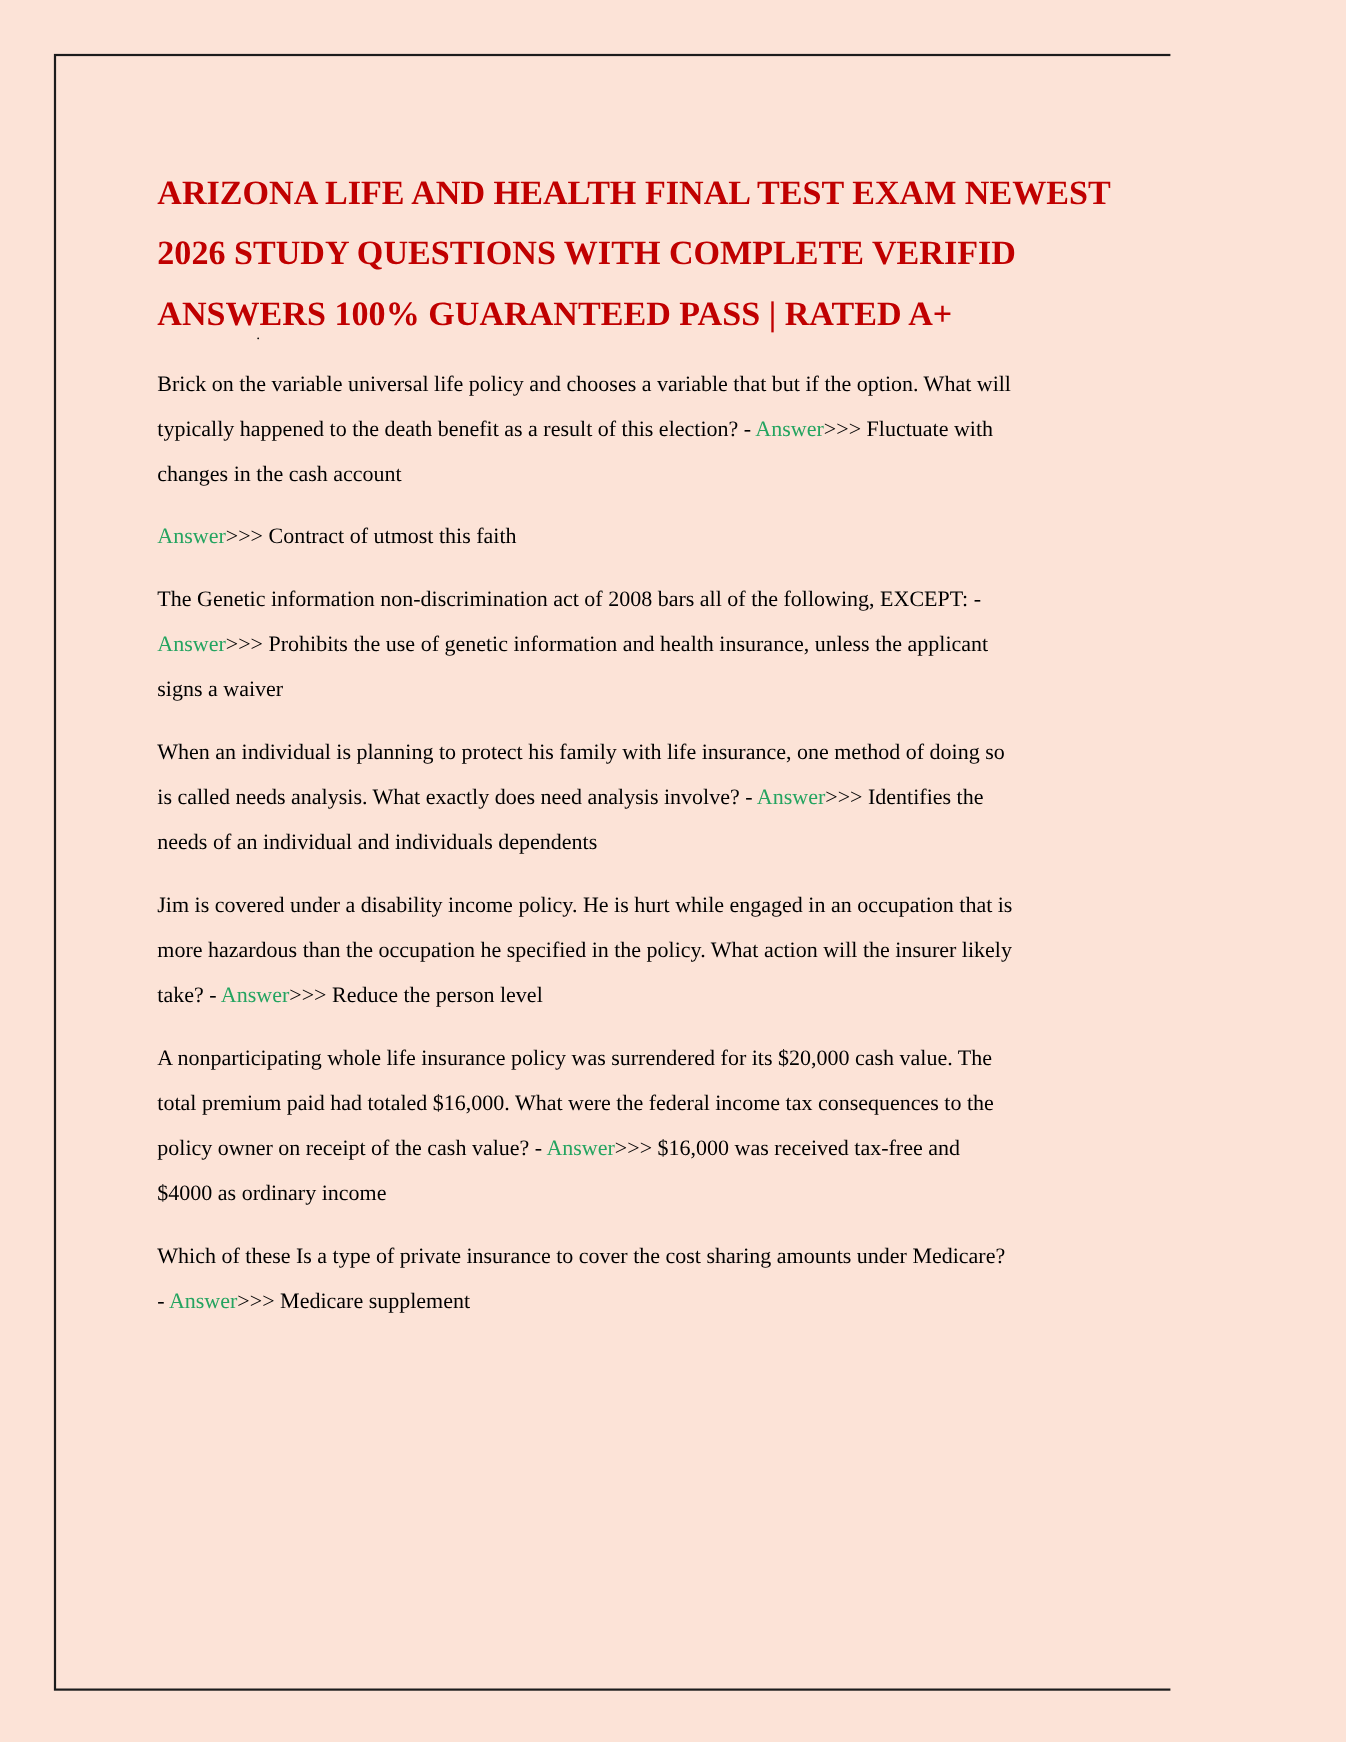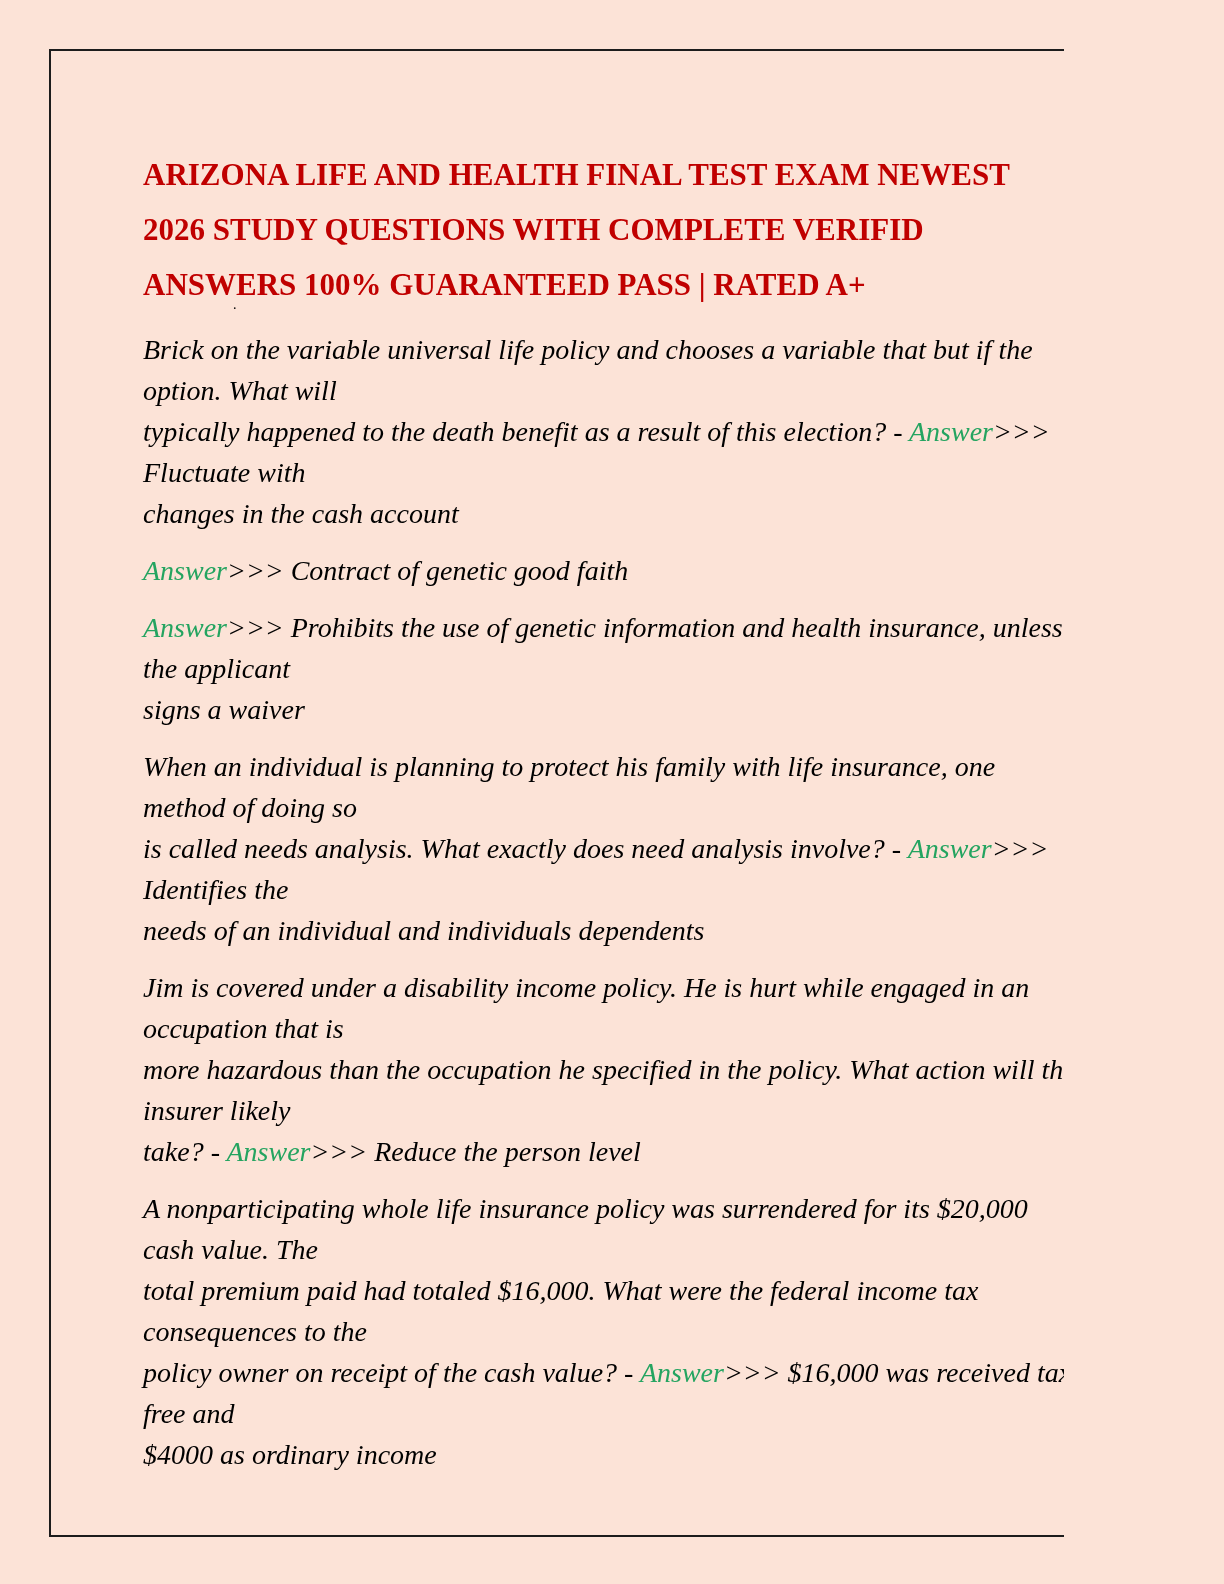--- a/index.html
+++ b/index.html
@@ -40,50 +40,52 @@
     line-height: 14px;
     height: 14px;
     color: var(--text, #000000);
   }
   .qa-list {
     margin-top: 17px;
     width: 940px;
   }
   .qa-item {
     margin: 0 0 16px 0;
-    font-size: 28px;
+    font-size: 20px;
     line-height: 41px;
     white-space: pre-line;
-    font-style: italic;
   }
   .qa-item .ans {
     color: var(--answer, #24a460);
   }
 </style>
 </head>
 <body>
 
 <div class="page">
   <div class="frame">
     <h1 class="title">ARIZONA LIFE AND HEALTH FINAL TEST EXAM NEWEST
 2026 STUDY QUESTIONS WITH COMPLETE VERIFID
 ANSWERS 100% GUARANTEED PASS | RATED A+</h1>
     <div class="stray">.</div>
     <div class="qa-list">
         <p class="qa-item"><span class="q">Brick on the variable universal life policy and chooses a variable that but if the option. What will
 typically happened to the death benefit as a result of this election? - </span><span class="ans">Answer</span><span class="arrows">&gt;&gt;&gt;</span><span class="a"> Fluctuate with
 changes in the cash account</span></p>
-        <p class="qa-item"><span class="ans">Answer</span><span class="arrows">&gt;&gt;&gt;</span><span class="a"> Contract of genetic good faith</span></p>
-        <p class="qa-item"><span class="ans">Answer</span><span class="arrows">&gt;&gt;&gt;</span><span class="a"> Prohibits the use of genetic information and health insurance, unless the applicant
+        <p class="qa-item"><span class="ans">Answer</span><span class="arrows">&gt;&gt;&gt;</span><span class="a"> Contract of utmost this faith</span></p>
+        <p class="qa-item"><span class="q">The Genetic information non-discrimination act of 2008 bars all of the following, EXCEPT: -
+</span><span class="ans">Answer</span><span class="arrows">&gt;&gt;&gt;</span><span class="a"> Prohibits the use of genetic information and health insurance, unless the applicant
 signs a waiver</span></p>
         <p class="qa-item"><span class="q">When an individual is planning to protect his family with life insurance, one method of doing so
 is called needs analysis. What exactly does need analysis involve? - </span><span class="ans">Answer</span><span class="arrows">&gt;&gt;&gt;</span><span class="a"> Identifies the
 needs of an individual and individuals dependents</span></p>
         <p class="qa-item"><span class="q">Jim is covered under a disability income policy. He is hurt while engaged in an occupation that is
 more hazardous than the occupation he specified in the policy. What action will the insurer likely
 take? - </span><span class="ans">Answer</span><span class="arrows">&gt;&gt;&gt;</span><span class="a"> Reduce the person level</span></p>
         <p class="qa-item"><span class="q">A nonparticipating whole life insurance policy was surrendered for its $20,000 cash value. The
 total premium paid had totaled $16,000. What were the federal income tax consequences to the
 policy owner on receipt of the cash value? - </span><span class="ans">Answer</span><span class="arrows">&gt;&gt;&gt;</span><span class="a"> $16,000 was received tax-free and
 $4000 as ordinary income</span></p>
+        <p class="qa-item"><span class="q">Which of these Is a type of private insurance to cover the cost sharing amounts under Medicare?
+- </span><span class="ans">Answer</span><span class="arrows">&gt;&gt;&gt;</span><span class="a"> Medicare supplement</span></p>
       </div>
   </div>
 </div>
 
 </body></html>

